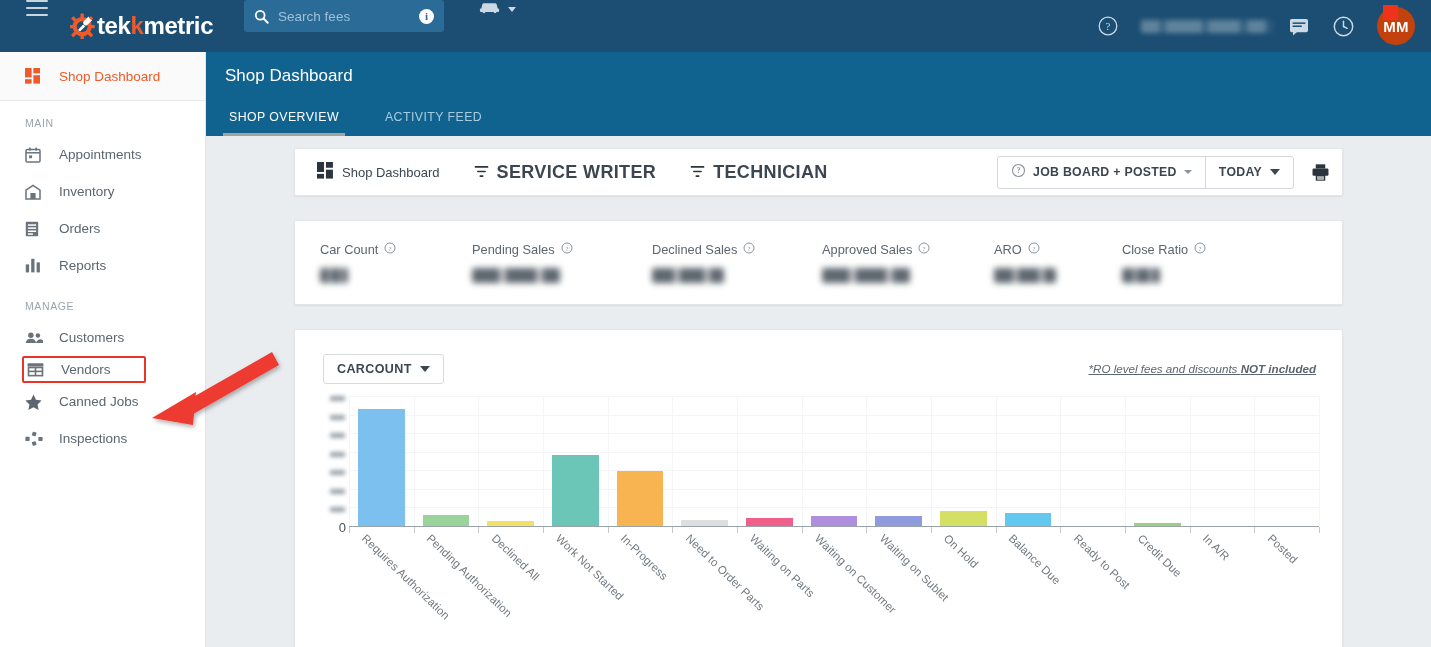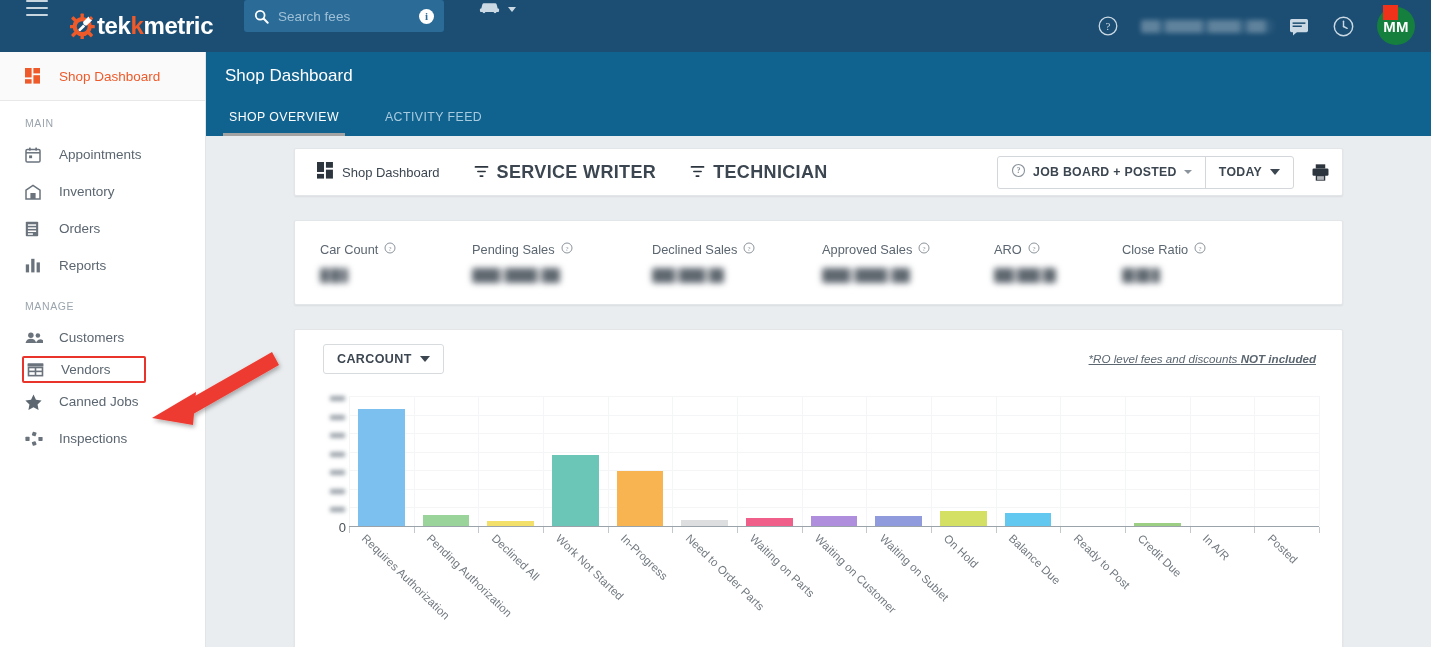--- a/index.html
+++ b/index.html
@@ -67,21 +67,21 @@
       rgba(255,255,255,.30) 20%, rgba(255,255,255,.30) 45%,
       rgba(255,255,255,.06) 48%,
       rgba(255,255,255,.30) 52%, rgba(255,255,255,.30) 73%,
       rgba(255,255,255,.06) 77%,
       rgba(255,255,255,.30) 82%, rgba(255,255,255,.30) 92%,
       rgba(255,255,255,.05) 96%);
     filter: blur(2.6px); border-radius: 2px;
   }
   .avatar-wrap { position: relative; margin-left: 22px; width: 38px; height: 38px; }
   .avatar {
-    width: 38px; height: 38px; border-radius: 50%; background: #15803d;
+    width: 38px; height: 38px; border-radius: 50%; background: #c2410c;
     color: #fff; font-size: 15px; font-weight: 700; letter-spacing: .3px;
     display: flex; align-items: center; justify-content: center; cursor: pointer;
   }
   .avatar-badge {
     position: absolute; top: -2px; right: 17px; width: 15px; height: 15px;
     background: #f0321a;
   }
 
   
   .sidebar {
@@ -195,21 +195,21 @@
       rgba(60,70,80,.05) 76%,
       rgba(60,70,80,.82) 82%, rgba(60,70,80,.82) 100%);
   }
 
   
   .chart-card {
     position: absolute; top: 193px; left: 88px; width: 1049px; height: 330px;
     padding: 0;
   }
   .chart-head {
-    position: relative; height: 56px; padding: 14px 16px 0 28px;
+    position: relative; height: 56px; padding: 24px 16px 0 28px;
     display: flex; align-items: flex-start; gap: 21px;
   }
   .dropdown-btn {
     border: 1px solid #d7dbde; border-radius: 3px; background: #fff;
     height: 30px; padding: 0 13px; display: flex; align-items: center;
     font-size: 12.5px; font-weight: 700; letter-spacing: .4px; color: #3c4650;
     cursor: pointer;
   }
   .chart-note {
     margin-left: auto; font-size: 11.6px; font-style: italic; color: #5b6670;

